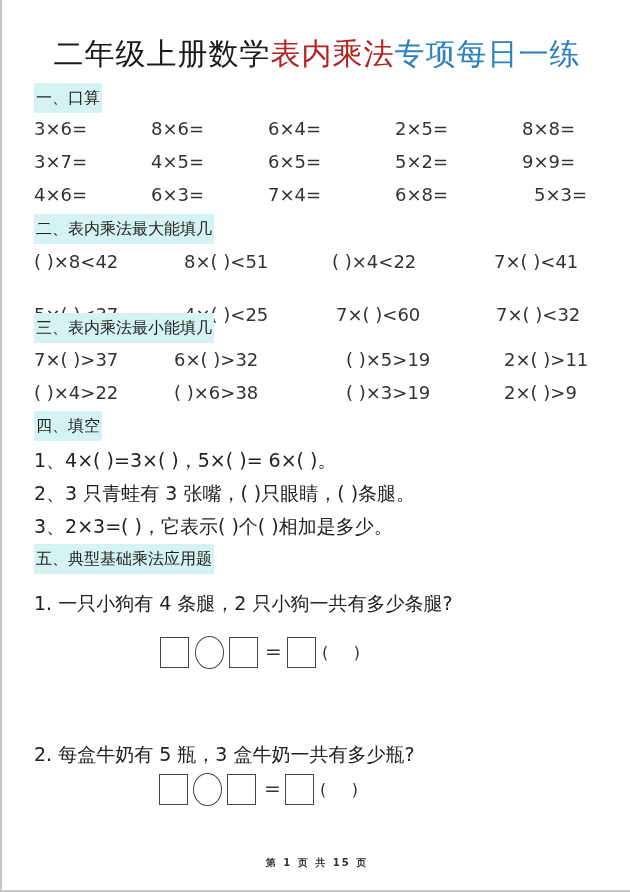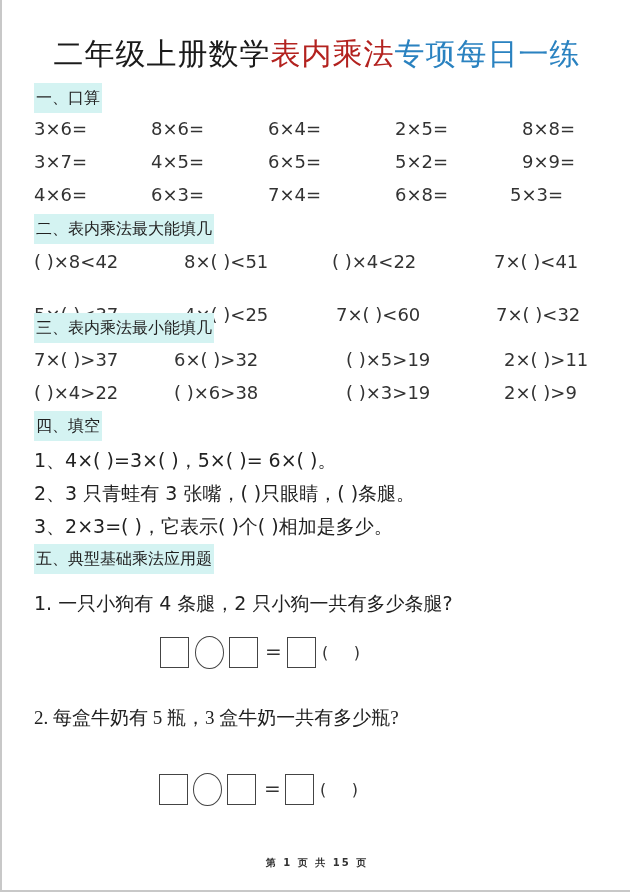--- a/index.html
+++ b/index.html
@@ -46,21 +46,21 @@
     <span class="cell" style="left:117px">4×5=</span>
     <span class="cell" style="left:234px">6×5=</span>
     <span class="cell" style="left:361px">5×2=</span>
     <span class="cell" style="left:488px">9×9=</span>
   </div>
   <div class="row" style="top:182px;">
     <span class="cell" style="left:0px">4×6=</span>
     <span class="cell" style="left:117px">6×3=</span>
     <span class="cell" style="left:234px">7×4=</span>
     <span class="cell" style="left:361px">6×8=</span>
-    <span class="cell" style="left:476px">5×3=</span>
+    <span class="cell" style="left:500px">5×3=</span>
   </div>
 
   <div class="section-head" style="top:214px;">二、表内乘法最大能填几</div>
   <div class="row" style="top:249px;">
     <span class="cell" style="left:0px">(   )×8&lt;42</span>
     <span class="cell" style="left:150px">8×(   )&lt;51</span>
     <span class="cell" style="left:298px">(   )×4&lt;22</span>
     <span class="cell" style="left:460px">7×(   )&lt;41</span>
   </div>
   <div class="row" style="top:282px;margin-top:20px;">
@@ -94,21 +94,21 @@
 
   <div class="eq" style="left:158px; top:637px; width:220px;">
     <div class="box" style="left:0px"></div>
     <div class="oval" style="left:35px"></div>
     <div class="box" style="left:69px"></div>
     <span class="eqsign" style="left:105px">=</span>
     <div class="box" style="left:127px"></div>
     <span class="paren" style="left:162px">(     )</span>
   </div>
 
-  <div class="line" style="top:705px;font-family:Liberation Serif, serif;">2. 每盒牛奶有 5 瓶，3 盒牛奶一共有多少瓶?</div>
+  <div class="line" style="top:742px;">2. 每盒牛奶有 5 瓶，3 盒牛奶一共有多少瓶?</div>
 
   <div class="eq" style="left:157px; top:774px; width:220px;">
     <div class="box" style="left:0px"></div>
     <div class="oval" style="left:34px"></div>
     <div class="box" style="left:68px"></div>
     <span class="eqsign" style="left:105px">=</span>
     <div class="box" style="left:126px"></div>
     <span class="paren" style="left:161px">(     )</span>
   </div>
 

